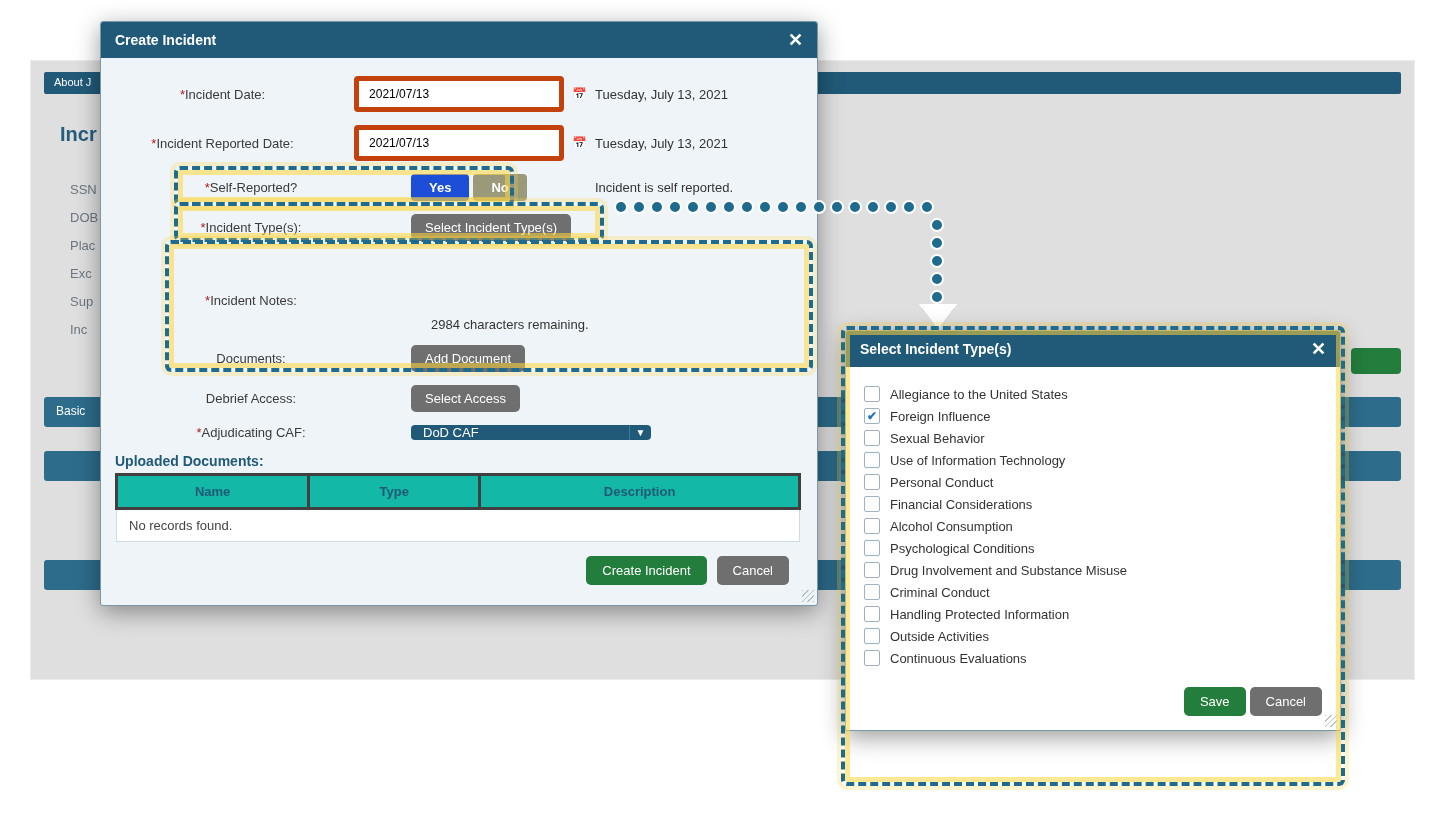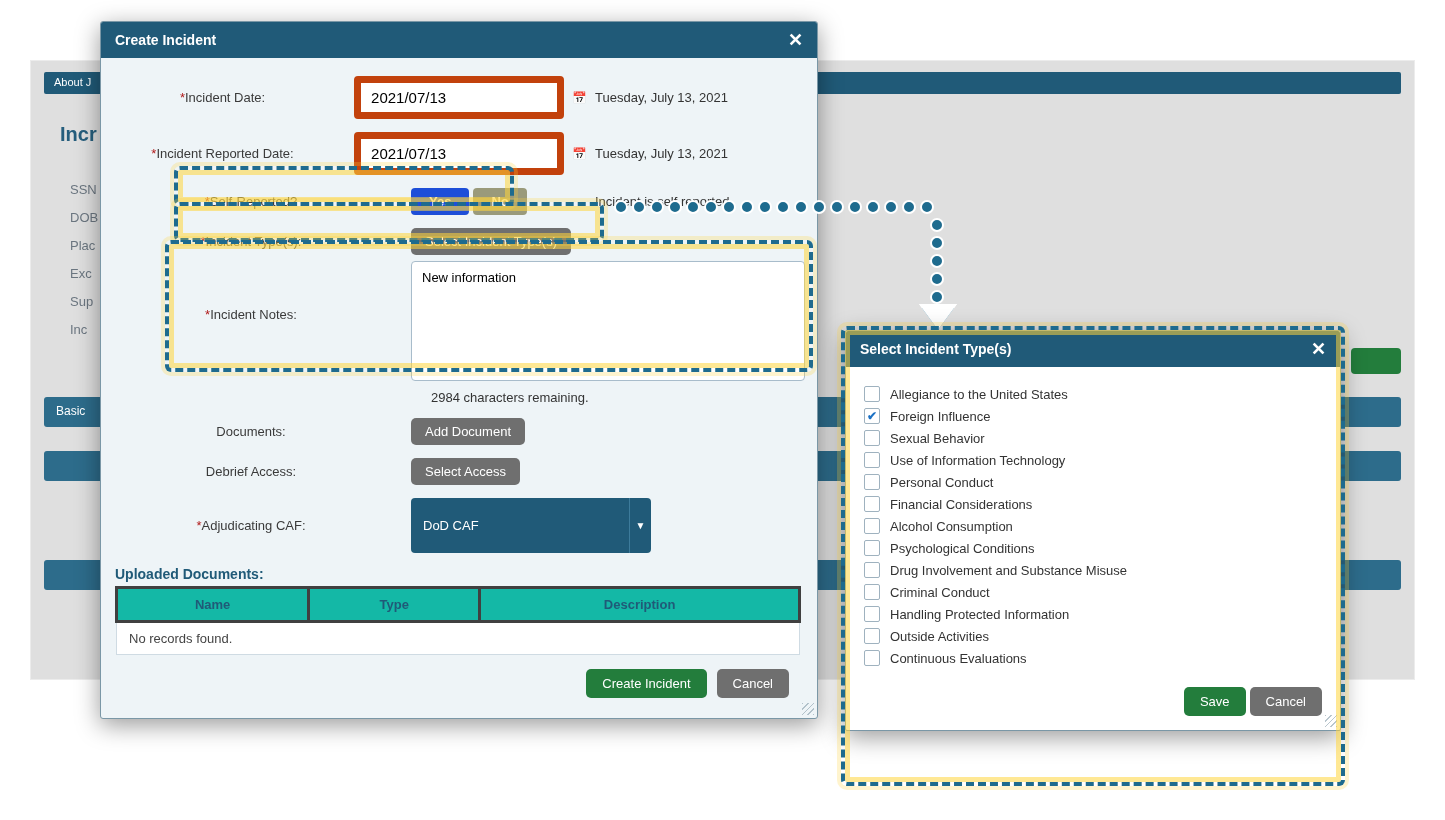--- a/index.html
+++ b/index.html
@@ -93,24 +93,24 @@
     font-size: 13px;
   }
   .form-label .req { color: #b01919; }
   .value-side {
     flex: 1;
     display: flex;
     align-items: center;
     gap: 8px;
   }
   .text-input {
-    border: 7px solid #c2410c;
+    border: 5px solid #c2410c;
     border-radius: 4px;
     padding: 6px 10px;
-    font-size: 15px;
+    font-size: 12px;
     width: 210px;
     background: #fff;
     font-family: inherit;
   }
   .cal-icon {
     color: #2d6c8b; font-size: 12px;
     cursor: pointer;
   }
   .readout {
     margin-left: auto;
@@ -166,21 +166,21 @@
   }
 
   .select-caf {
     display: flex;
     width: 240px;
   }
   .select-caf-main {
     flex: 1;
     background: #205a78;
     color: #fff;
-    padding: 20px 12px;
+    padding: 0 12px;
     border-radius: 4px 0 0 4px;
     font-size: 13px;
   }
   .select-caf-caret {
     width: 22px;
     background: #205a78;
     border-left: 1px solid #3d7b9b;
     border-radius: 0 4px 4px 0;
     display: flex; align-items: center; justify-content: center;
     color: #fff;
@@ -392,21 +392,20 @@
 
     <div class="form-row" style="margin-bottom:6px">
       <div class="form-label"><span class="req">*</span><span>Incident Type(s):</span></div>
       <div class="value-side">
         <button class="pill-btn">Select Incident Type(s)</button>
       </div>
     </div>
 
     <div class="form-row notes-row">
       <div class="form-label" style="padding-top:46px"><span class="req">*</span><span>Incident Notes:</span></div>
-      <textarea class="notes-area" style="">New information</textarea>
     </div>
     <div class="char-remain">2984 characters remaining.</div>
 
     <div class="form-row">
       <div class="form-label">Documents:</div>
       <div class="value-side">
         <button class="pill-btn">Add Document</button>
       </div>
     </div>
 

